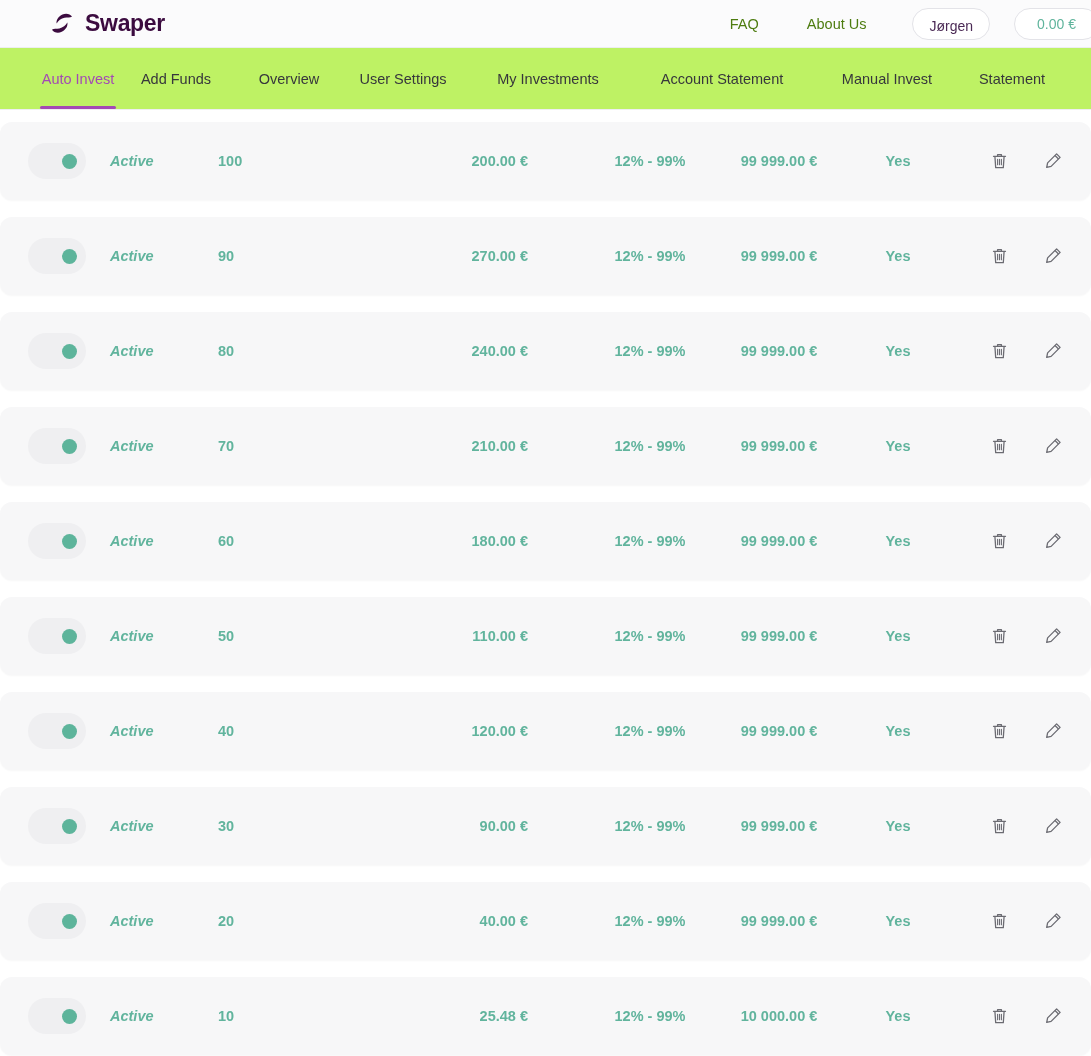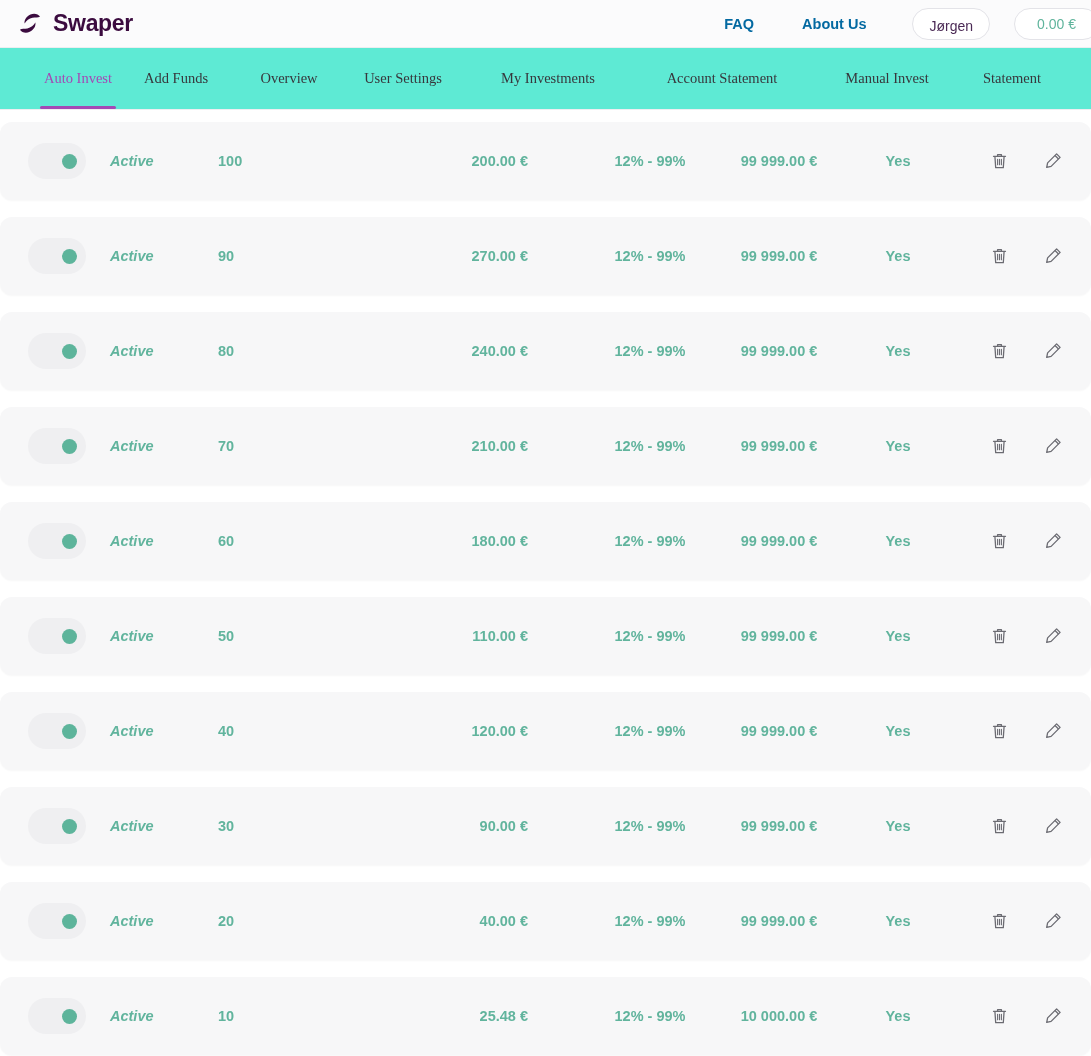--- a/index.html
+++ b/index.html
@@ -12,20 +12,21 @@
   }
 
   
   .topbar {
     position: relative;
     height: 48px;
     background: #fbfbfc;
     display: flex;
     align-items: center;
     border-bottom: 1px solid #ededf0;
+    padding-left: 32px;
   }
   .brand {
     display: flex;
     align-items: center;
     gap: 9px;
     margin-left: 16px;
   }
   .brand-mark { width: 28px; height: 28px; display: block; }
   .brand-name {
     font-size: 23px;
@@ -35,25 +36,24 @@
   }
   .topnav {
     margin-left: auto;
     display: flex;
     align-items: center;
     gap: 0;
     padding-right: 0;
   }
   .topnav-link {
     font-size: 14.5px;
-    color: #0369a1;
+    color: #4d7c0f;
     padding: 0 24px;
     white-space: nowrap;
     cursor: pointer;
-    font-weight: bold;
   }
   .user-pill {
     display: flex;
     align-items: center;
     gap: 9px;
     border: 1px solid #e3e3e8;
     border-radius: 999px;
     height: 32px;
     padding: 0 16px;
     background: #ffffff;
@@ -84,26 +84,25 @@
     font-size: 14px;
     color: #5fb49c;
     font-weight: 500;
     white-space: nowrap;
   }
 
   
   .tabbar {
     position: relative;
     height: 62px;
-    background: #5eead4;
+    background: #bef264;
     border-bottom: 1px solid #eeeef1;
     display: flex;
     align-items: stretch;
     padding-left: 40px;
-    font-family: Liberation Serif, serif;
   }
   .tab {
     position: relative;
     display: flex;
     align-items: center;
     justify-content: center;
     font-size: 14.5px;
     color: #37373c;
     cursor: pointer;
     white-space: nowrap;

